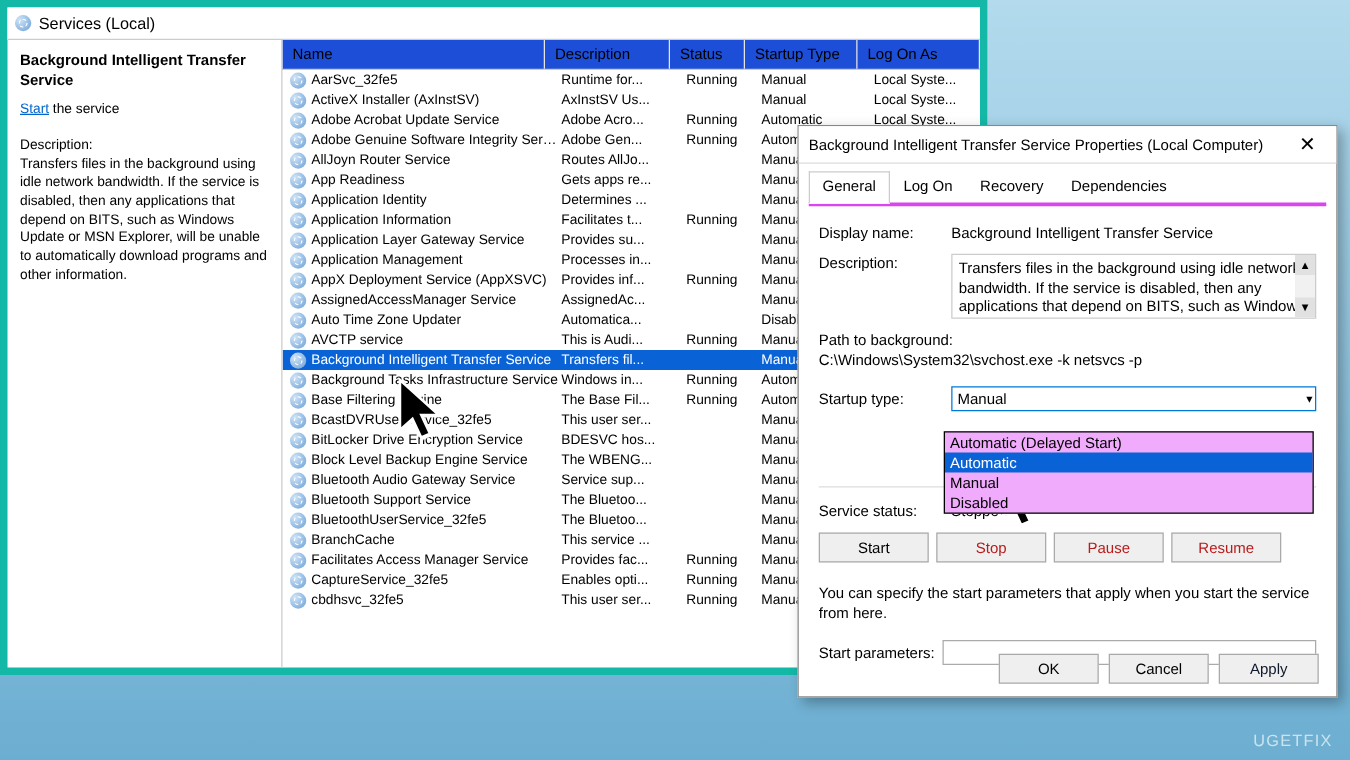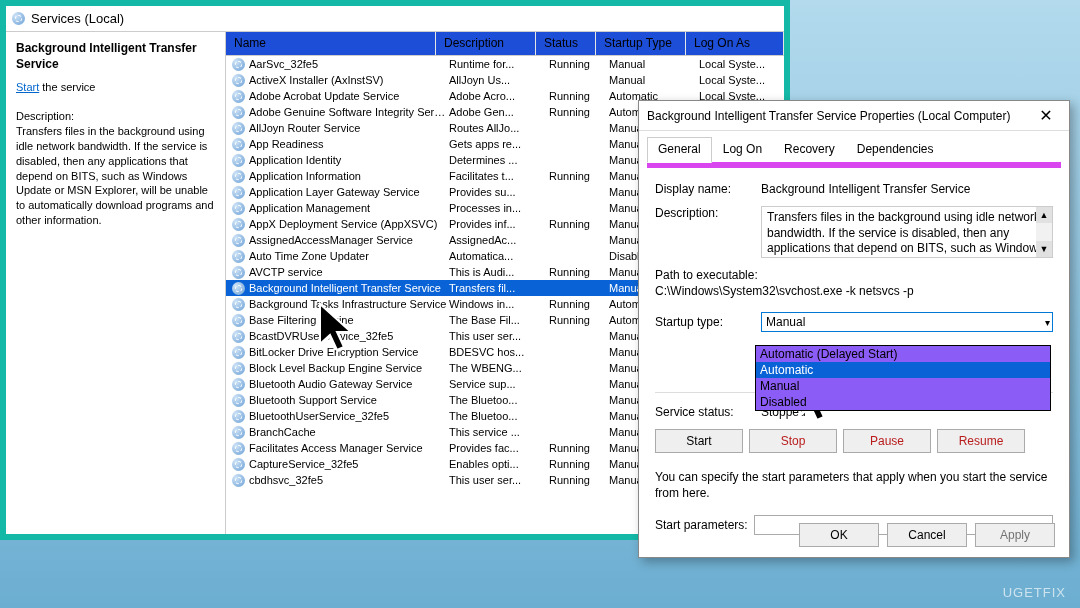--- a/index.html
+++ b/index.html
@@ -30,45 +30,45 @@
 .row span.cell-logon { flex: 1; white-space: nowrap; overflow: hidden; text-overflow: ellipsis; }
 .row.selected { background: #0a63d6; color: #fff; }
 .gear-icon { display: inline-block; width: 13px; height: 13px; border-radius: 50%; background: radial-gradient(circle at 30% 30%, #cfe4f7, #6a9fd6); position: relative; vertical-align: middle; }
 .gear-icon::after { content: ""; position: absolute; inset: 3px; border: 1px dashed #fff; border-radius: 50%; }
 
 
 .dlg { position: absolute; left: 638px; top: 100px; width: 432px; height: 458px; background: #fff; border: 1px solid #888; box-shadow: 4px 4px 10px rgba(0,0,0,0.3); }
 .dlg-title { height: 30px; background: #fff; display: flex; align-items: center; padding: 0 8px; border-bottom: 1px solid #ddd; }
 .dlg-title span { flex: 1; font-size: 12px; }
 .dlg-close { width: 30px; text-align: center; font-size: 16px; cursor: pointer; }
-.tabs { display: flex; margin: 6px 8px 0 8px; border-bottom: 6px solid #d946ef; font-size: 12px; }
+.tabs { display: flex; margin: 6px 8px 0 8px; border-bottom: 3px solid #d946ef; font-size: 12px; }
 .tab { padding: 4px 10px 5px 10px; border: 1px solid transparent; cursor: pointer; }
 .tab.active { border: 1px solid #ccc; border-bottom: 1px solid #fff; background: #fff; margin-bottom: -1px; }
 .dlg-body { padding: 14px 16px; font-size: 12px; }
 .fld { display: flex; margin-bottom: 10px; align-items: flex-start; }
 .fld-label { width: 106px; }
 .fld-val { flex: 1; }
 .desc-box { border: 1px solid #ccc; height: 52px; padding: 3px 5px; overflow: hidden; position: relative; font-size: 12px; line-height: 1.3; }
 .desc-box .scroll { position: absolute; right: 0; top: 0; width: 16px; height: 100%; background: #f1f1f1; }
 .desc-box .scroll .arrow { width: 16px; height: 16px; background: #e1e1e1; text-align: center; font-size: 9px; line-height: 16px; }
 .select-box { border: 1px solid #0078d7; height: 20px; display: flex; align-items: center; padding: 0 4px; background: #fff; position: relative; }
 .select-box .arrow { position: absolute; right: 2px; font-size: 10px; }
-.dropdown { position: absolute; left: 116px; top: 244px; width: 296px; border: 1px solid #000; background: #8b5cf6; z-index: 10; font-size: 12px; }
+.dropdown { position: absolute; left: 116px; top: 244px; width: 296px; border: 1px solid #000; background: #f0abfc; z-index: 10; font-size: 12px; }
 .dropdown .opt { padding: 1px 4px; cursor: pointer; }
 .dropdown .opt.selected { background: #0a63d6; color: #fff; }
 .status-row { display: flex; margin: 20px 0 10px 0; }
 .btns { display: flex; gap: 6px; margin-bottom: 16px; }
 .btns button { width: 88px; height: 24px; border: 1px solid #aaa; background: #efefef; font-size: 12px; cursor: pointer; }
 .btns button:disabled { color: #b91c1c; }
 .note { font-size: 12px; margin-bottom: 14px; line-height: 1.35; }
 .param-row { display: flex; align-items: center; }
 .param-row input { flex: 1; height: 20px; border: 1px solid #aaa; padding: 0 4px; margin-left: 6px; }
 .dlg-footer { position: absolute; bottom: 10px; right: 14px; display: flex; gap: 8px; }
 .dlg-footer button { width: 80px; height: 24px; border: 1px solid #aaa; background: #efefef; font-size: 12px; cursor: pointer; }
-.dlg-footer button:disabled { color: #737373; }
+.dlg-footer button:disabled { color: #0f172a; }
 .divider { border-top: 1px solid #ddd; margin: 8px 0 12px 0; }
 
 
 .cursor { position: absolute; pointer-events: none; }
 .cursor svg { filter: drop-shadow(1px 1px 0 #fff); }
 
 .watermark { position: absolute; right: 14px; bottom: 8px; color: rgba(255,255,255,0.65); font-size: 13px; letter-spacing: 1px; font-weight: 300; }
 </style>
 </head>
 <body>
@@ -100,21 +100,21 @@
             <span class="gear-icon svc-icon"></span>
     <span class="cell-name">AarSvc_32fe5</span>
     <span class="cell-desc">Runtime for...</span>
     <span class="cell-status">Running</span>
     <span class="cell-startup">Manual</span>
     <span class="cell-logon">Local Syste...</span>
           </div>
           <div class="row">
             <span class="gear-icon svc-icon"></span>
     <span class="cell-name">ActiveX Installer (AxInstSV)</span>
-    <span class="cell-desc">AllJoyn Us...</span>
+    <span class="cell-desc">AxInstSV Us...</span>
     <span class="cell-status"></span>
     <span class="cell-startup">Manual</span>
     <span class="cell-logon">Local Syste...</span>
           </div>
           <div class="row">
             <span class="gear-icon svc-icon"></span>
     <span class="cell-name">Adobe Acrobat Update Service</span>
     <span class="cell-desc">Adobe Acro...</span>
     <span class="cell-status">Running</span>
     <span class="cell-startup">Automatic</span>
@@ -336,21 +336,21 @@
     <div class="fld">
       <div class="fld-label">Description:</div>
       <div class="fld-val desc-box">
         <span>Transfers files in the background using idle network bandwidth. If the service is disabled, then any applications that depend on BITS, such as Windows</span>
         <div class="scroll">
           <div class="arrow">▲</div>
           <div class="arrow" style="position:absolute;bottom:0">▼</div>
         </div>
       </div>
     </div>
-    <div style="margin-bottom:2px">Path to executable:</div>
+    <div style="margin-bottom:2px">Path to background:</div>
     <div style="margin-bottom:14px">C:\Windows\System32\svchost.exe -k netsvcs -p</div>
     <div class="fld" style="align-items:center;position:relative">
       <div class="fld-label">Startup type:</div>
       <div class="fld-val select-box">
         <span>Manual</span>
         <span class="arrow">▾</span>
       </div>
     </div>
     <div class="dropdown" id="dropdown">
         <div class="opt">Automatic (Delayed Start)</div>

